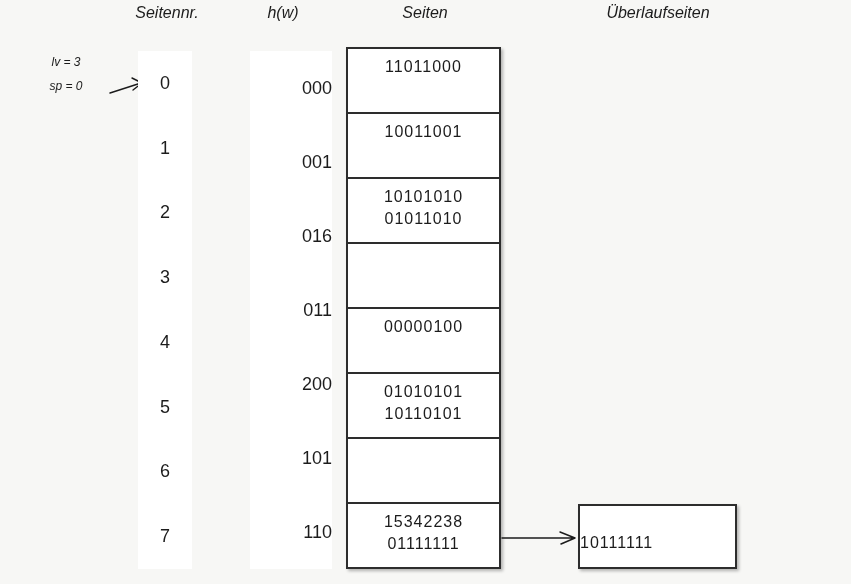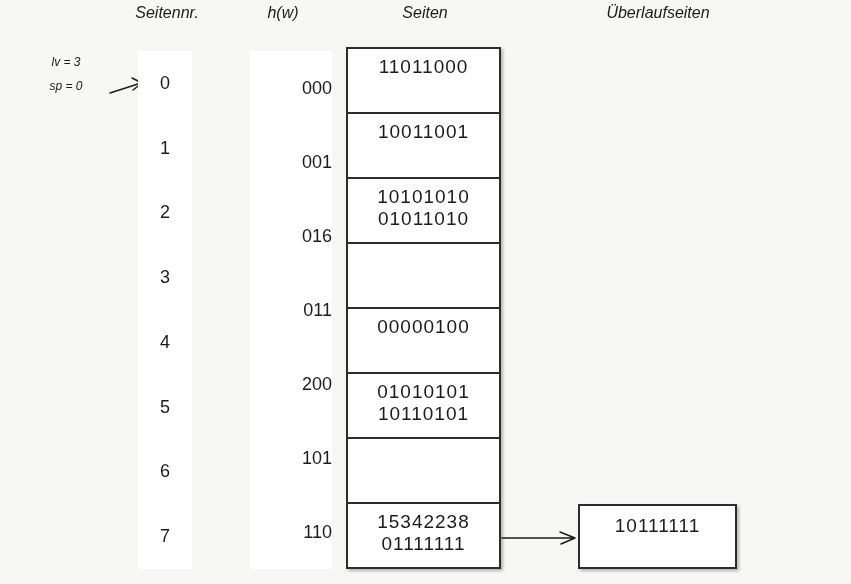--- a/index.html
+++ b/index.html
@@ -61,34 +61,33 @@
   }
   .page-cell {
     flex: 1 1 0; min-height: 0;
     border-bottom: 2px solid #2d2d2d;
     padding-top: 7px;
     text-align: center;
     overflow: hidden;
   }
   .page-cell:last-child { border-bottom: none; }
   .bin {
-    font-size: 19px; line-height: 22px;
+    font-size: 16px; line-height: 22px;
     letter-spacing: 1px;
   }
 
   
   .overflowbox {
     position: absolute; left: 578px; top: 504px;
     width: 159px; height: 65px;
     box-sizing: border-box;
     background: #ffffff;
     border: 2px solid #2d2d2d;
     box-shadow: 2px 2px 3px rgba(0,0,0,0.28);
-    padding-top: 9px;
-    text-align: center;
+    padding-top: 26px;
   }
   .overflow-arrow { position: absolute; left: 499px; top: 527px; }
 
   svg { display: block; }
 </style>
 </head>
 <body>
 
 <div class="canvas">
 

